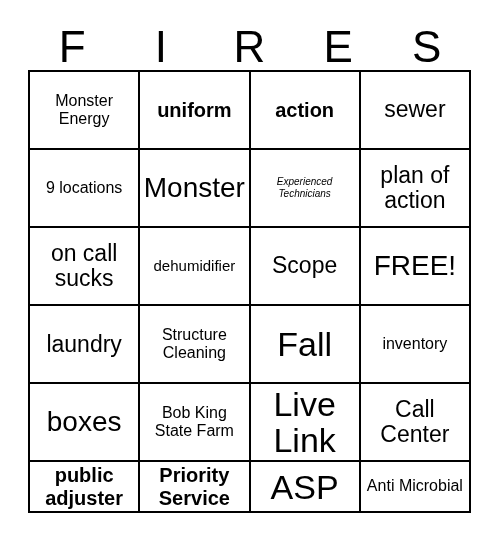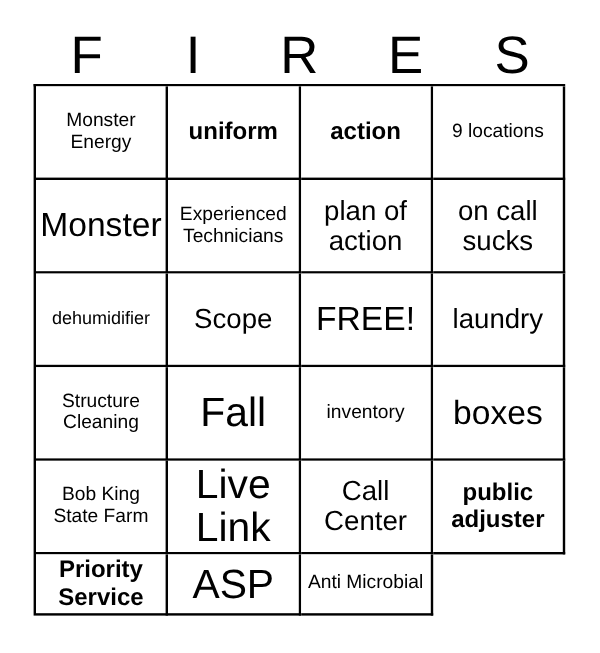--- a/index.html
+++ b/index.html
@@ -78,21 +78,21 @@
   .cell-text {
     display: block;
     width: 100%;
     text-align: center;
     line-height: 1.08;
     word-wrap: break-word;
     color: #000000;
   }
 
   
-  .sz-xs  { font-size: 16px; line-height: 1.22; }
+  .sz-xs  { font-size: 10px; line-height: 1.22; font-style: italic; }
   .sz-sm  { font-size: 15px; line-height: 1.18; }
   .sz-md  { font-size: 16px; line-height: 1.15; }
   .sz-lg  { font-size: 20px; line-height: 1.12; font-weight: bold; }
   .sz-xl  { font-size: 23px; line-height: 1.10; }
   .sz-xxl { font-size: 28px; line-height: 1.08; }
   .sz-3xl { font-size: 34px; line-height: 1.06; }
 </style>
 </head>
 <body>
 
@@ -108,20 +108,23 @@
 
   <div id="bingo-grid">
     <div class="bingo-cell">
         <span class="cell-text sz-md">Monster Energy</span>
       </div>
     <div class="bingo-cell">
         <span class="cell-text sz-lg">uniform</span>
       </div>
     <div class="bingo-cell">
         <span class="cell-text sz-lg">action</span>
+      </div>
+    <div class="bingo-cell">
+        <span class="cell-text sz-xl">sewer</span>
       </div>
 
     <div class="bingo-cell">
         <span class="cell-text sz-md">9 locations</span>
       </div>
     <div class="bingo-cell">
         <span class="cell-text sz-xxl">Monster</span>
       </div>
     <div class="bingo-cell">
         <span class="cell-text sz-xs">Experienced Technicians</span>

